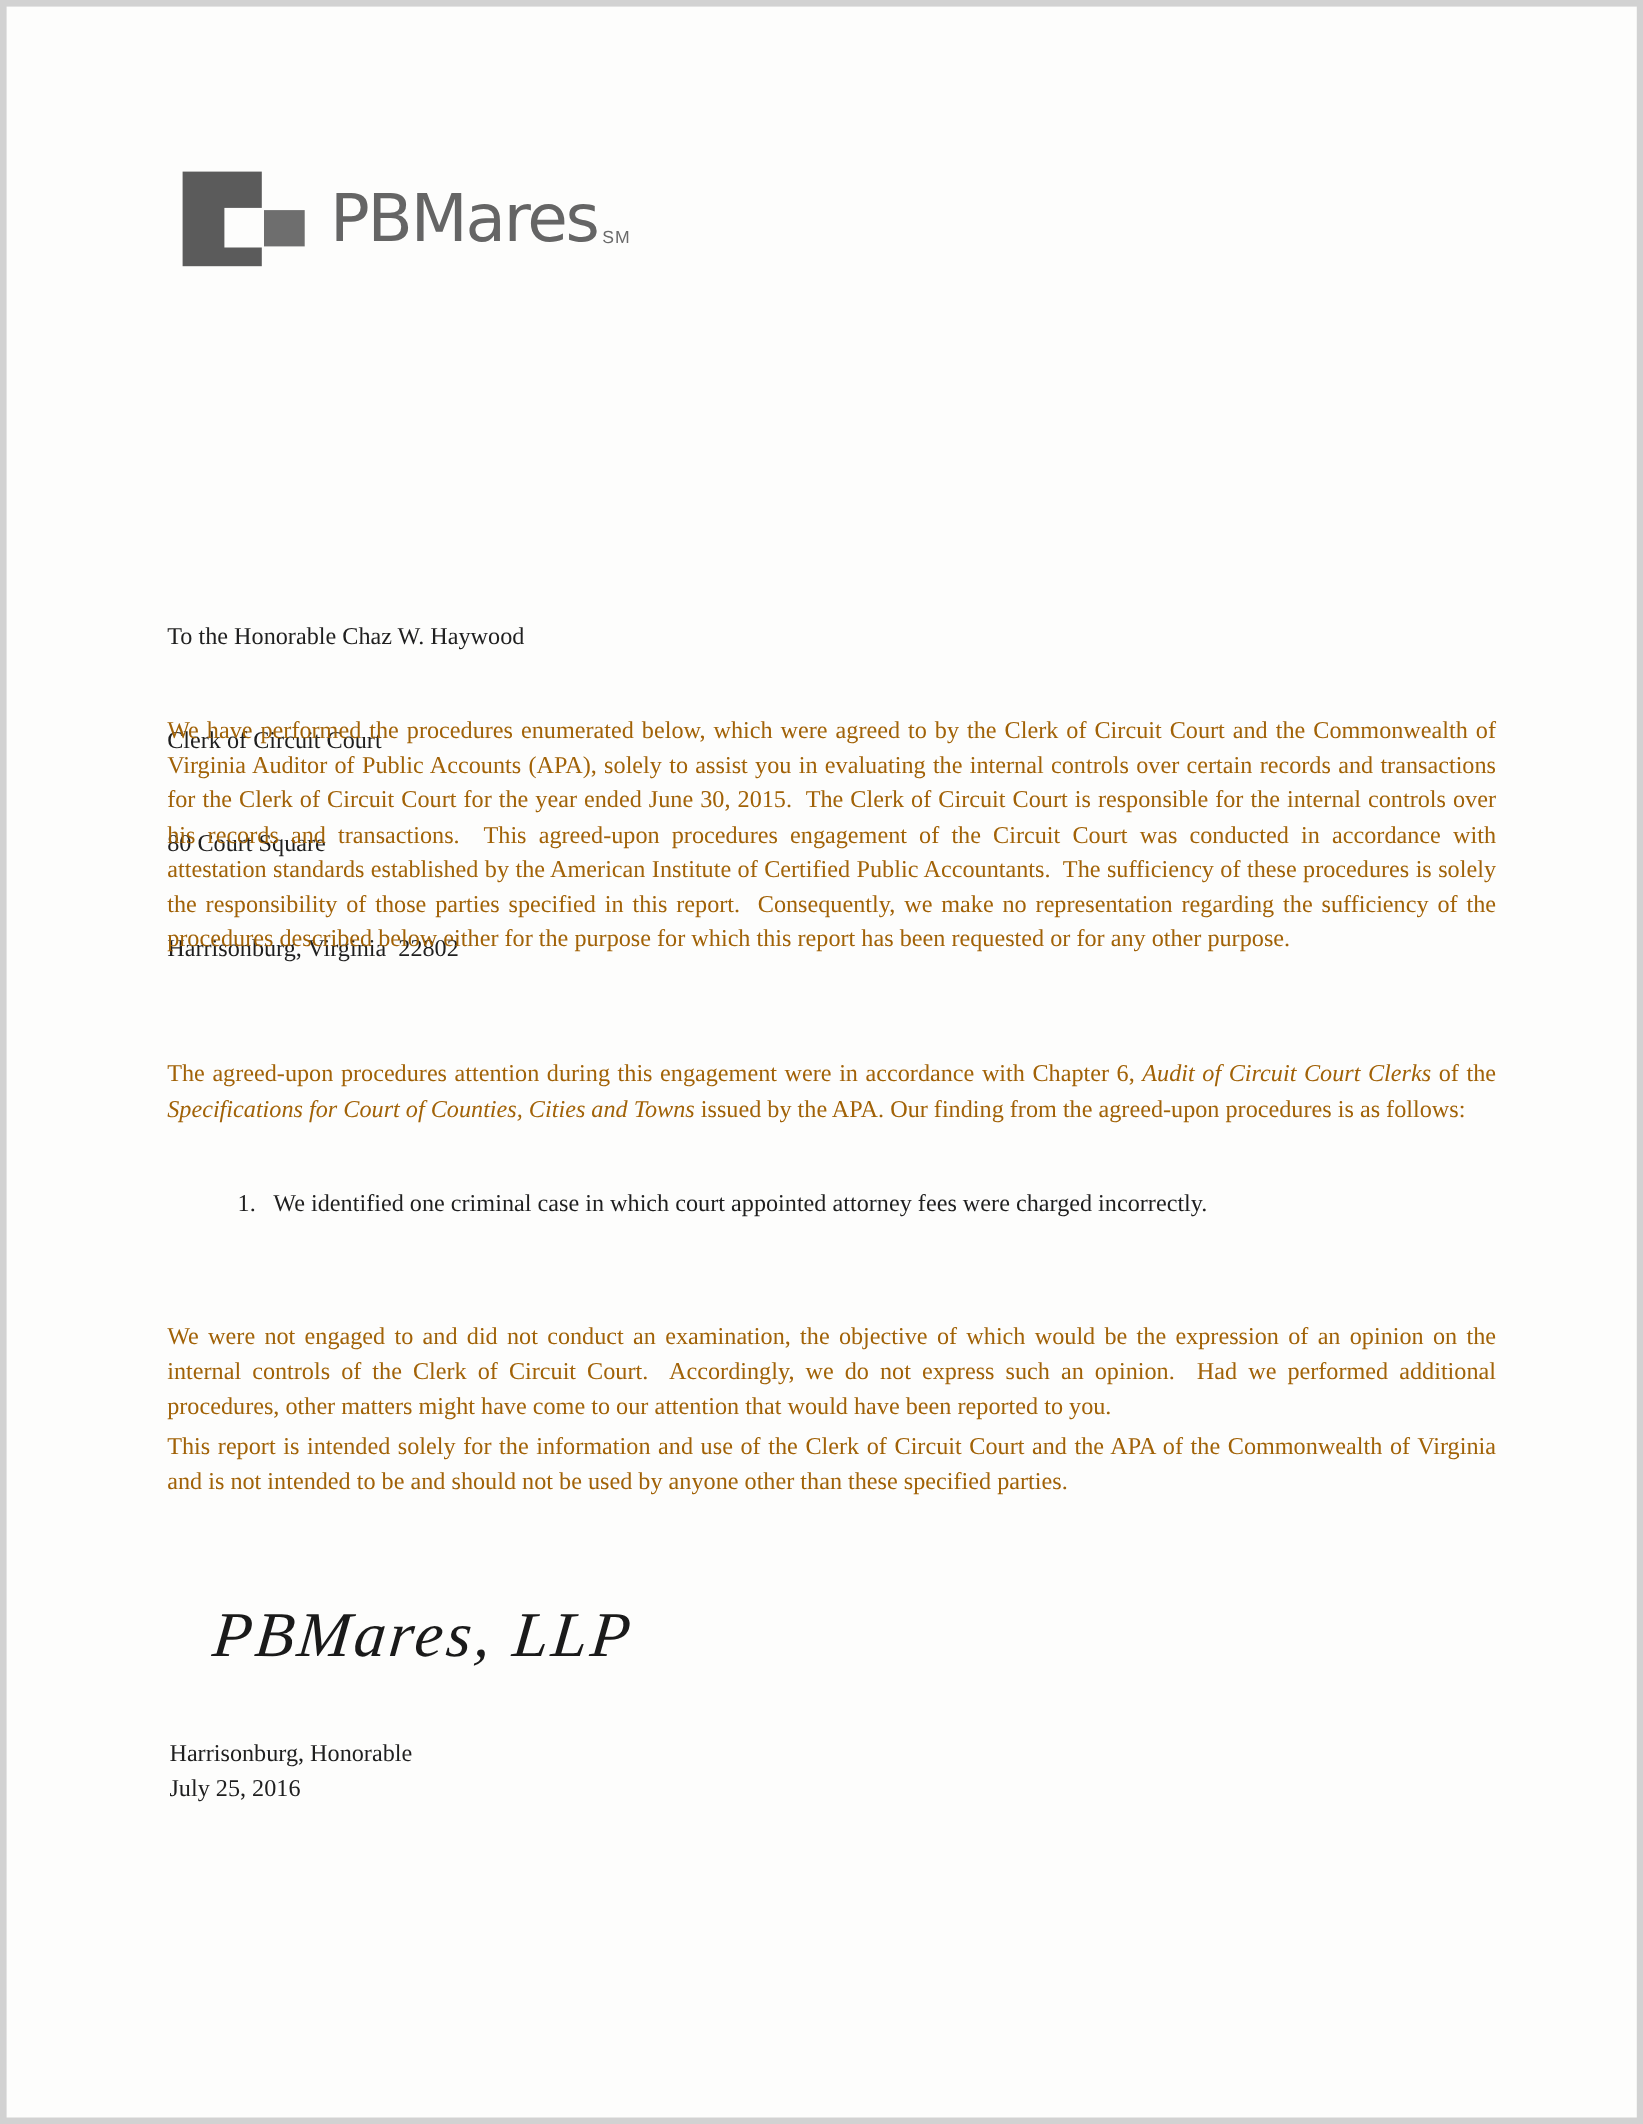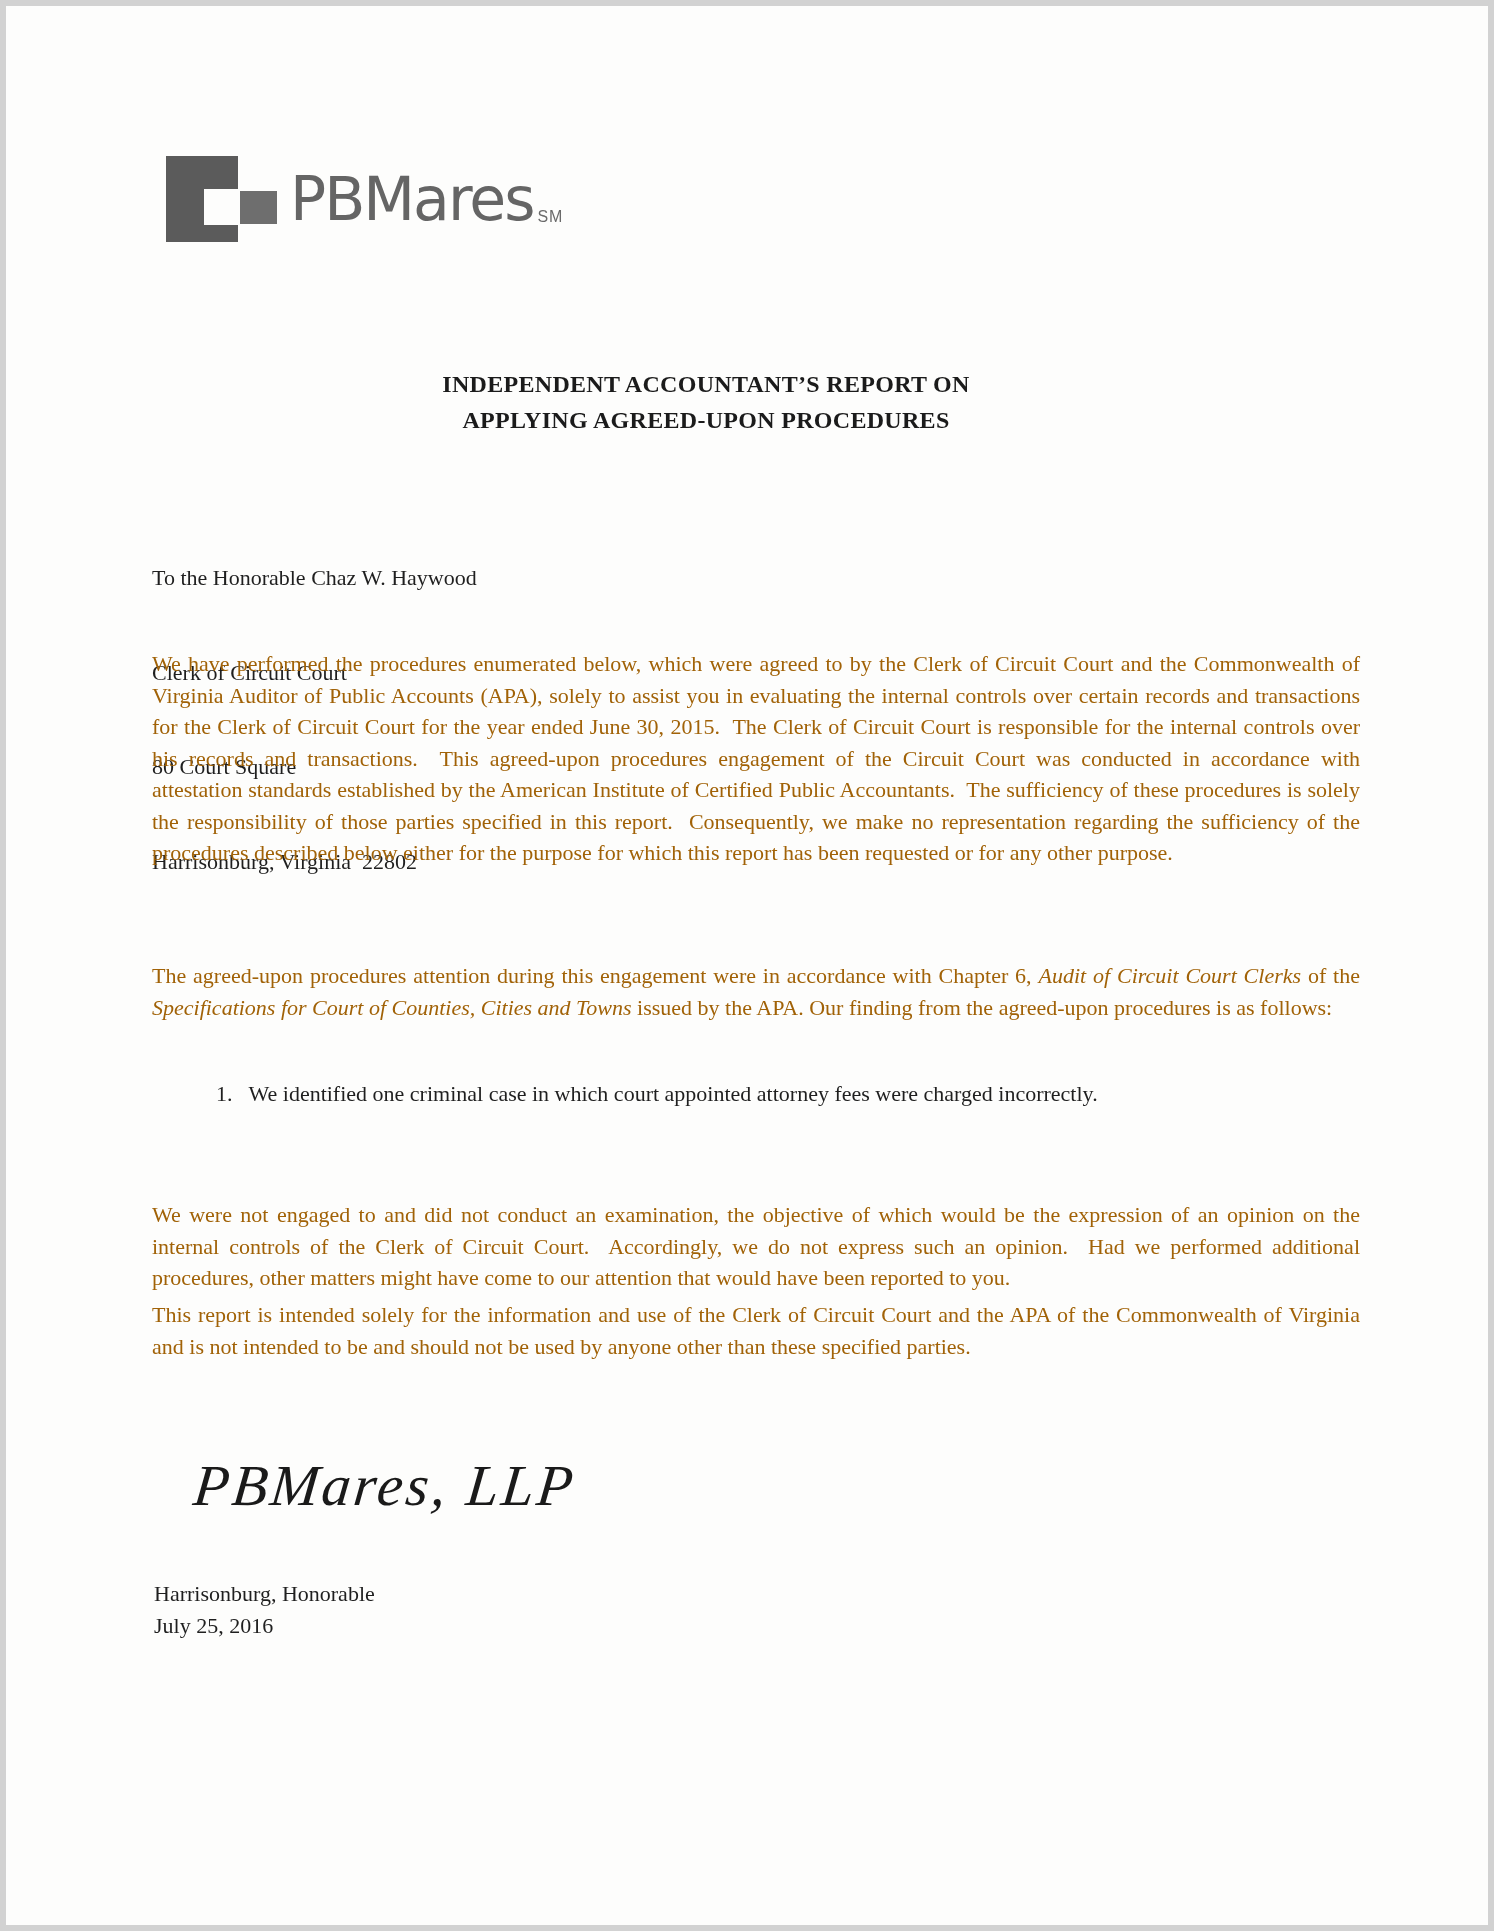--- a/index.html
+++ b/index.html
@@ -19,21 +19,21 @@
   .logo { position: absolute; left: 160px; top: 150px; display: flex; }
   .logo-mark { position: relative; width: 112px; height: 86px; flex: 0 0 auto; }
   .mark-big   { position: absolute; left: 0;    top: 0;    width: 72px; height: 86px; background: #5b5b5b; }
   .mark-white { position: absolute; left: 38px; top: 33px; width: 36px; height: 36px; background: #fdfdfc; }
   .mark-small { position: absolute; left: 74px; top: 35px; width: 37px; height: 33px; background: #6e6e6e; }
   .logo-word {
     font-family: "DejaVu Sans", sans-serif;
     color: #656565;
     font-size: 60px;
     line-height: 86px;
-    margin-left: 12px;
+    margin-left: 22px;
     letter-spacing: -2px;
     white-space: nowrap;
   }
   .logo-sm {
     font-family: Liberation Sans, sans-serif;
     font-size: 16px;
     letter-spacing: 1px;
     color: #6a6a6a;
     align-self: flex-end;
     padding-bottom: 16px;
@@ -119,24 +119,20 @@
   <div class="logo">
     <div class="logo-mark">
       <div class="mark-big"></div>
       <div class="mark-white"></div>
       <div class="mark-small"></div>
     </div>
     <div class="logo-word">PBMares</div>
     <div class="logo-sm">SM</div>
   </div>
 
-  <div class="doc-title">
-    <div>INDEPENDENT ACCOUNTANT’S REPORT ON</div>
-    <div>APPLYING AGREED-UPON PROCEDURES</div>
-  </div>
 
   <div class="recipient">
     <div>To the Honorable Chaz W. Haywood</div>
     <div>Clerk of Circuit Court</div>
     <div>80 Court Square</div>
     <div>Harrisonburg, Virginia  22802</div>
   </div>
 
   <div class="para p1">We have performed the procedures enumerated below, which were agreed to by the Clerk of Circuit Court and the Commonwealth of Virginia Auditor of Public Accounts (APA), solely to assist you in evaluating the internal controls over certain records and transactions for the Clerk of Circuit Court for the year ended June 30, 2015.  The Clerk of Circuit Court is responsible for the internal controls over his records and transactions.  This agreed-upon procedures engagement of the Circuit Court was conducted in accordance with attestation standards established by the American Institute of Certified Public Accountants.  The sufficiency of these procedures is solely the responsibility of those parties specified in this report.  Consequently, we make no representation regarding the sufficiency of the procedures described below either for the purpose for which this report has been requested or for any other purpose.</div>
 

